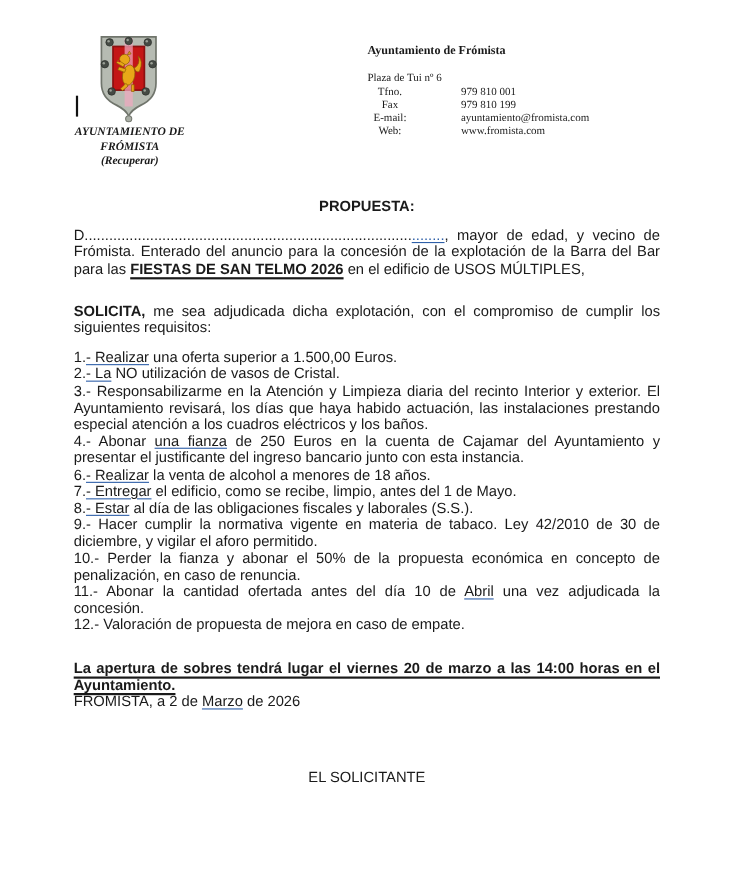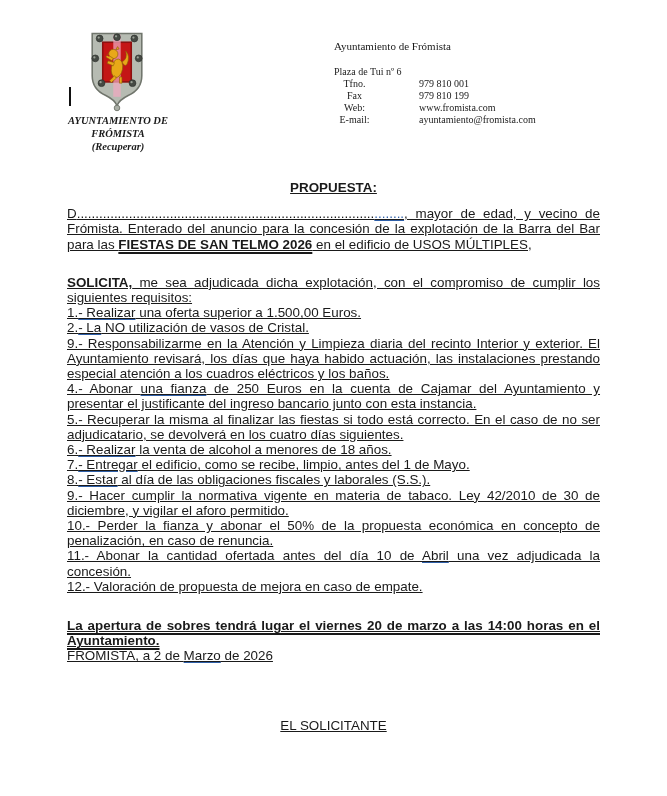--- a/index.html
+++ b/index.html
@@ -24,33 +24,33 @@
     font-family:"Liberation Serif",serif;
     font-weight:bold;font-style:italic;
     font-size:10.5px;line-height:13px;
   }
   .org-name span{display:block;font-style:italic;}
   .contact{
     position:absolute;left:334px;top:40px;width:290px;
     font-family:"Liberation Serif",serif;
     font-size:10px;line-height:12px;
   }
-  .c-title{font-weight:normal;font-size:11px;margin-bottom:14px;}
+  .c-title{font-weight:bold;font-size:11px;margin-bottom:14px;}
   .c-addr{margin-bottom:0;}
   .c-row{display:flex;}
   .c-label{width:41px;flex:0 0 41px;text-align:center;}
   .c-val{flex:1;padding-left:44px;}
   
   .content{position:absolute;left:67px;top:172px;width:533px;font-size:13.4px;line-height:15.2px;}
   .doc-title{text-align:center;font-weight:bold;margin:8px 0 0 0;}
-  p{margin:0;text-decoration:underline;}
+  p{margin:0;}
   .para{text-align:justify;}
   .intro{margin-top:11px;}
   .solicita{margin-top:23px;}
-  .req{margin-top:0;}
+  .req{margin-top:12px;}
   .apertura{margin-top:24px;}
   .date-line{text-align:left;}
   .signature{margin-top:54px;text-align:center;}
   
   .seg-plain{}
   .seg-bold{font-weight:bold;}
   .seg-ins{
     text-decoration:underline;
     text-decoration-color:var(--ins-blue);
     text-decoration-thickness:1px;
@@ -124,42 +124,41 @@
     <div class="c-addr">Plaza de Tui nº 6</div>
     <div class="c-row">
       <span class="c-label">Tfno.</span>
       <span class="c-val">979 810 001</span>
     </div>
     <div class="c-row">
       <span class="c-label">Fax</span>
       <span class="c-val">979 810 199</span>
     </div>
     <div class="c-row">
+      <span class="c-label">E-mail:</span>
+      <span class="c-val">ayuntamiento@fromista.com</span>
+    </div>
+    <div class="c-row">
       <span class="c-label">Web:</span>
       <span class="c-val">www.fromista.com</span>
-    </div>
-    <div class="c-row">
-      <span class="c-label">E-mail:</span>
-      <span class="c-val">ayuntamiento@fromista.com</span>
     </div>
   </div>
 
   <div class="content">
     <p class="doc-title">PROPUESTA:</p>
 
     <p class="para intro"><span class="seg-plain">D</span><span class="seg-plain">................................................................................</span><span class="seg-insblue">........</span><span class="seg-plain">, mayor de edad, y vecino de Frómista. Enterado del anuncio para la concesión de la explotación de la Barra del Bar para las </span><span class="seg-boldu">FIESTAS DE SAN TELMO 2026</span><span class="seg-plain"> en el edificio de USOS MÚLTIPLES,</span></p>
 
     <p class="para solicita"><span class="seg-bold">SOLICITA,</span><span class="seg-plain"> me sea adjudicada dicha explotación, con el compromiso de cumplir los siguientes requisitos:</span></p>
 
     <div class="req">
       <p class="para"><span class="seg-plain">1.</span><span class="seg-ins">- Realizar</span><span class="seg-plain"> una oferta superior a 1.500,00 Euros.</span></p>
       <p class="para"><span class="seg-plain">2.</span><span class="seg-ins">- La</span><span class="seg-plain"> NO utilización de vasos de Cristal.</span></p>
-      <p class="para"><span class="seg-plain">9.- Responsabilizarme en la Atención y Limpieza diaria del recinto Interior y exterior. El Ayuntamiento revisará, los días que haya habido actuación, las instalaciones prestando especial atención a los cuadros eléctricos y los baños.</span></p>
+      <p class="para"><span class="seg-plain">3.- Responsabilizarme en la Atención y Limpieza diaria del recinto Interior y exterior. El Ayuntamiento revisará, los días que haya habido actuación, las instalaciones prestando especial atención a los cuadros eléctricos y los baños.</span></p>
       <p class="para"><span class="seg-plain">4.- Abonar </span><span class="seg-ins">una fianza</span><span class="seg-plain"> de 250 Euros en la cuenta de Cajamar del Ayuntamiento y presentar el justificante del ingreso bancario junto con esta instancia.</span></p>
-      <p class="para"><span class="seg-plain">5.- Recuperar la misma al finalizar las fiestas si todo está correcto. En el caso de no ser adjudicatario, se devolverá en los cuatro días siguientes.</span></p>
       <p class="para"><span class="seg-plain">6.</span><span class="seg-ins">- Realizar</span><span class="seg-plain"> la venta de alcohol a menores de 18 años.</span></p>
       <p class="para"><span class="seg-plain">7.</span><span class="seg-ins">- Entregar</span><span class="seg-plain"> el edificio, como se recibe, limpio, antes del 1 de Mayo.</span></p>
       <p class="para"><span class="seg-plain">8.</span><span class="seg-ins">- Estar</span><span class="seg-plain"> al día de las obligaciones fiscales y laborales (S.S.).</span></p>
       <p class="para"><span class="seg-plain">9.- Hacer cumplir la normativa vigente en materia de tabaco. Ley 42/2010 de 30 de diciembre, y vigilar el aforo permitido.</span></p>
       <p class="para"><span class="seg-plain">10.- Perder la fianza y abonar el 50% de la propuesta económica en concepto de penalización, en caso de renuncia.</span></p>
       <p class="para"><span class="seg-plain">11.- Abonar la cantidad ofertada antes del día 10 de </span><span class="seg-ins">Abril</span><span class="seg-plain"> una vez adjudicada la concesión.</span></p>
       <p class="para"><span class="seg-plain">12.- Valoración de propuesta de mejora en caso de empate.</span></p>
     </div>
 
     <p class="para apertura"><span class="seg-boldu">La apertura de sobres tendrá lugar el viernes 20 de marzo a las 14:00 horas en el Ayuntamiento.</span></p>

